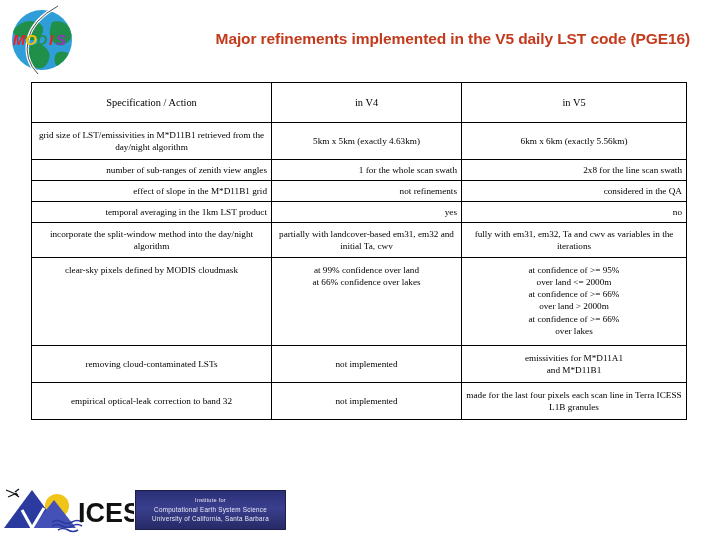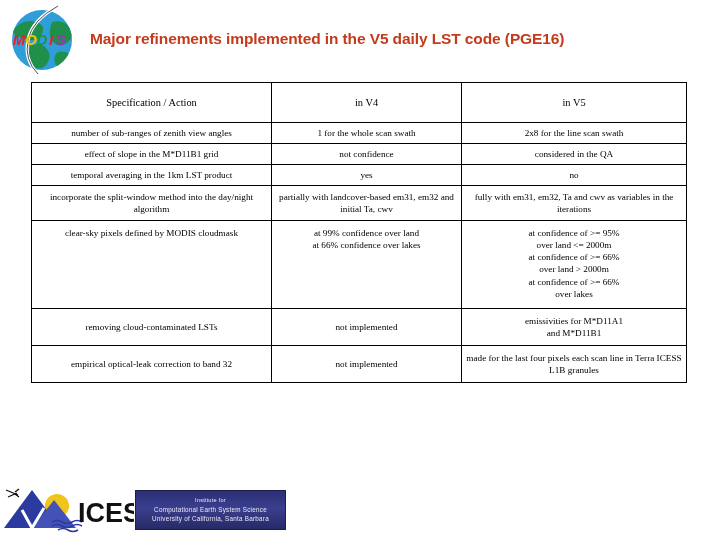--- a/index.html
+++ b/index.html
@@ -30,21 +30,21 @@
     width: 76px;
     height: 76px;
   }
   .modis-logo svg { display: block; }
 
   .slide-title {
     position: absolute;
     left: 90px;
     top: 30px;
     width: 600px;
-    text-align: left;
+    text-align: right;
     font-family: "Liberation Sans", "DejaVu Sans", sans-serif;
     font-weight: bold;
     font-size: 15.5px;
     letter-spacing: -0.1px;
     color: #c33a1c;
     white-space: nowrap;
   }
 
   
   .refinements-table {
@@ -70,21 +70,21 @@
   .col-spec { width: 240px; }
   .col-v4   { width: 190px; }
   .col-v5   { width: 225px; }
 
   .refinements-table thead td {
     font-size: 10.4px;
     height: 33px;
   }
 
   .row-h38 td { height: 30px; }
-  .row-h20 td { height: 14px; }
+  .row-h20 td { height: 14px; text-align: right; }
   .row-h36 td { height: 28px; }
   .row-tall td { height: 78px; vertical-align: top; padding-top: 6px; font-family: Liberation Serif, serif; }
   .row-h40 td { height: 30px; }
 
   .cell-lines { white-space: pre-line; }
 
   
   .slide-footer {
     position: absolute;
     left: 0;
@@ -164,28 +164,33 @@
       <col class="col-v5">
   </colgroup>
   <thead>
     <tr>
       <td>Specification / Action</td>
       <td>in V4</td>
       <td>in V5</td>
     </tr>
   </thead>
   <tbody>
+    <tr class="row-h38">
+      <td>grid size of LST/emissivities in M*D11B1 retrieved from the day/night algorithm</td>
+      <td>5km x 5km (exactly 4.63km)</td>
+      <td>6km x 6km (exactly 5.56km)</td>
+    </tr>
     <tr class="row-h20">
       <td>number of sub-ranges of zenith view angles</td>
       <td>1 for the whole scan swath</td>
       <td>2x8 for the line scan swath</td>
     </tr>
     <tr class="row-h20">
       <td>effect of slope in the M*D11B1 grid</td>
-      <td>not confidence</td>
+      <td>not refinements</td>
       <td>considered in the QA</td>
     </tr>
     <tr class="row-h20">
       <td>temporal averaging in the 1km LST product</td>
       <td>yes</td>
       <td>no</td>
     </tr>
     <tr class="row-h36">
       <td>incorporate the split-window method into the day/night algorithm</td>
       <td>partially with landcover-based em31, em32 and initial Ta, cwv</td>

